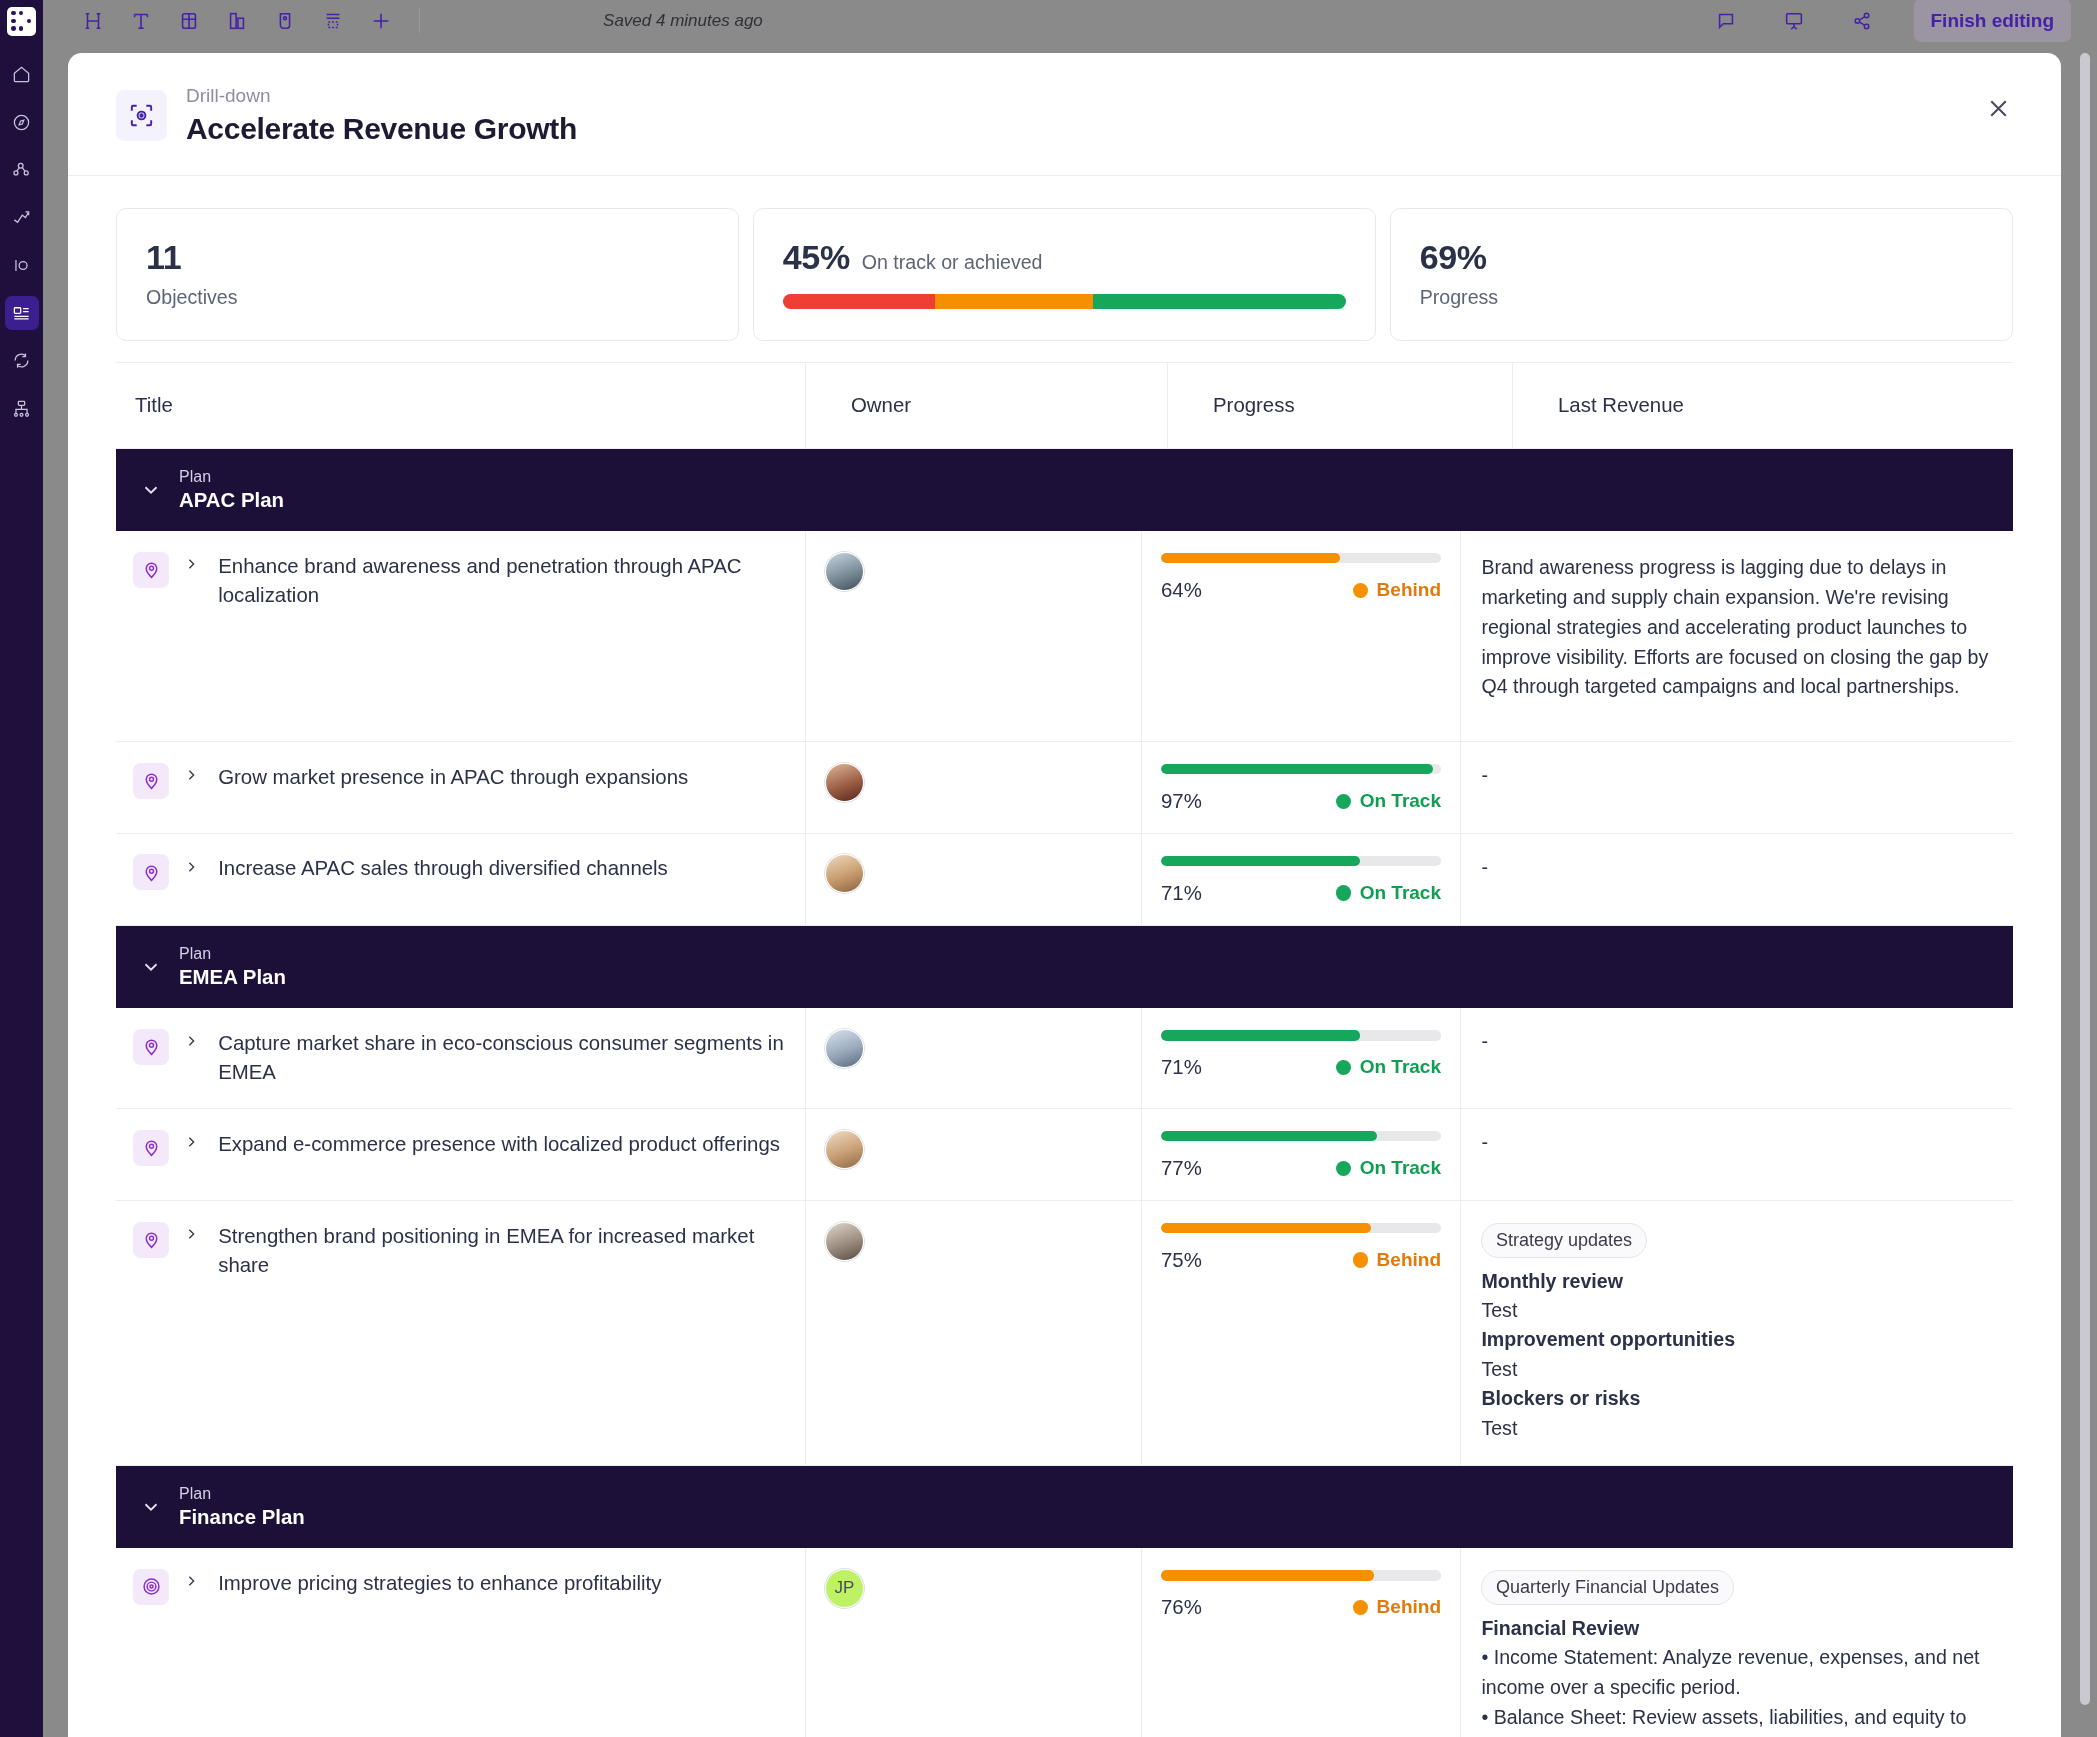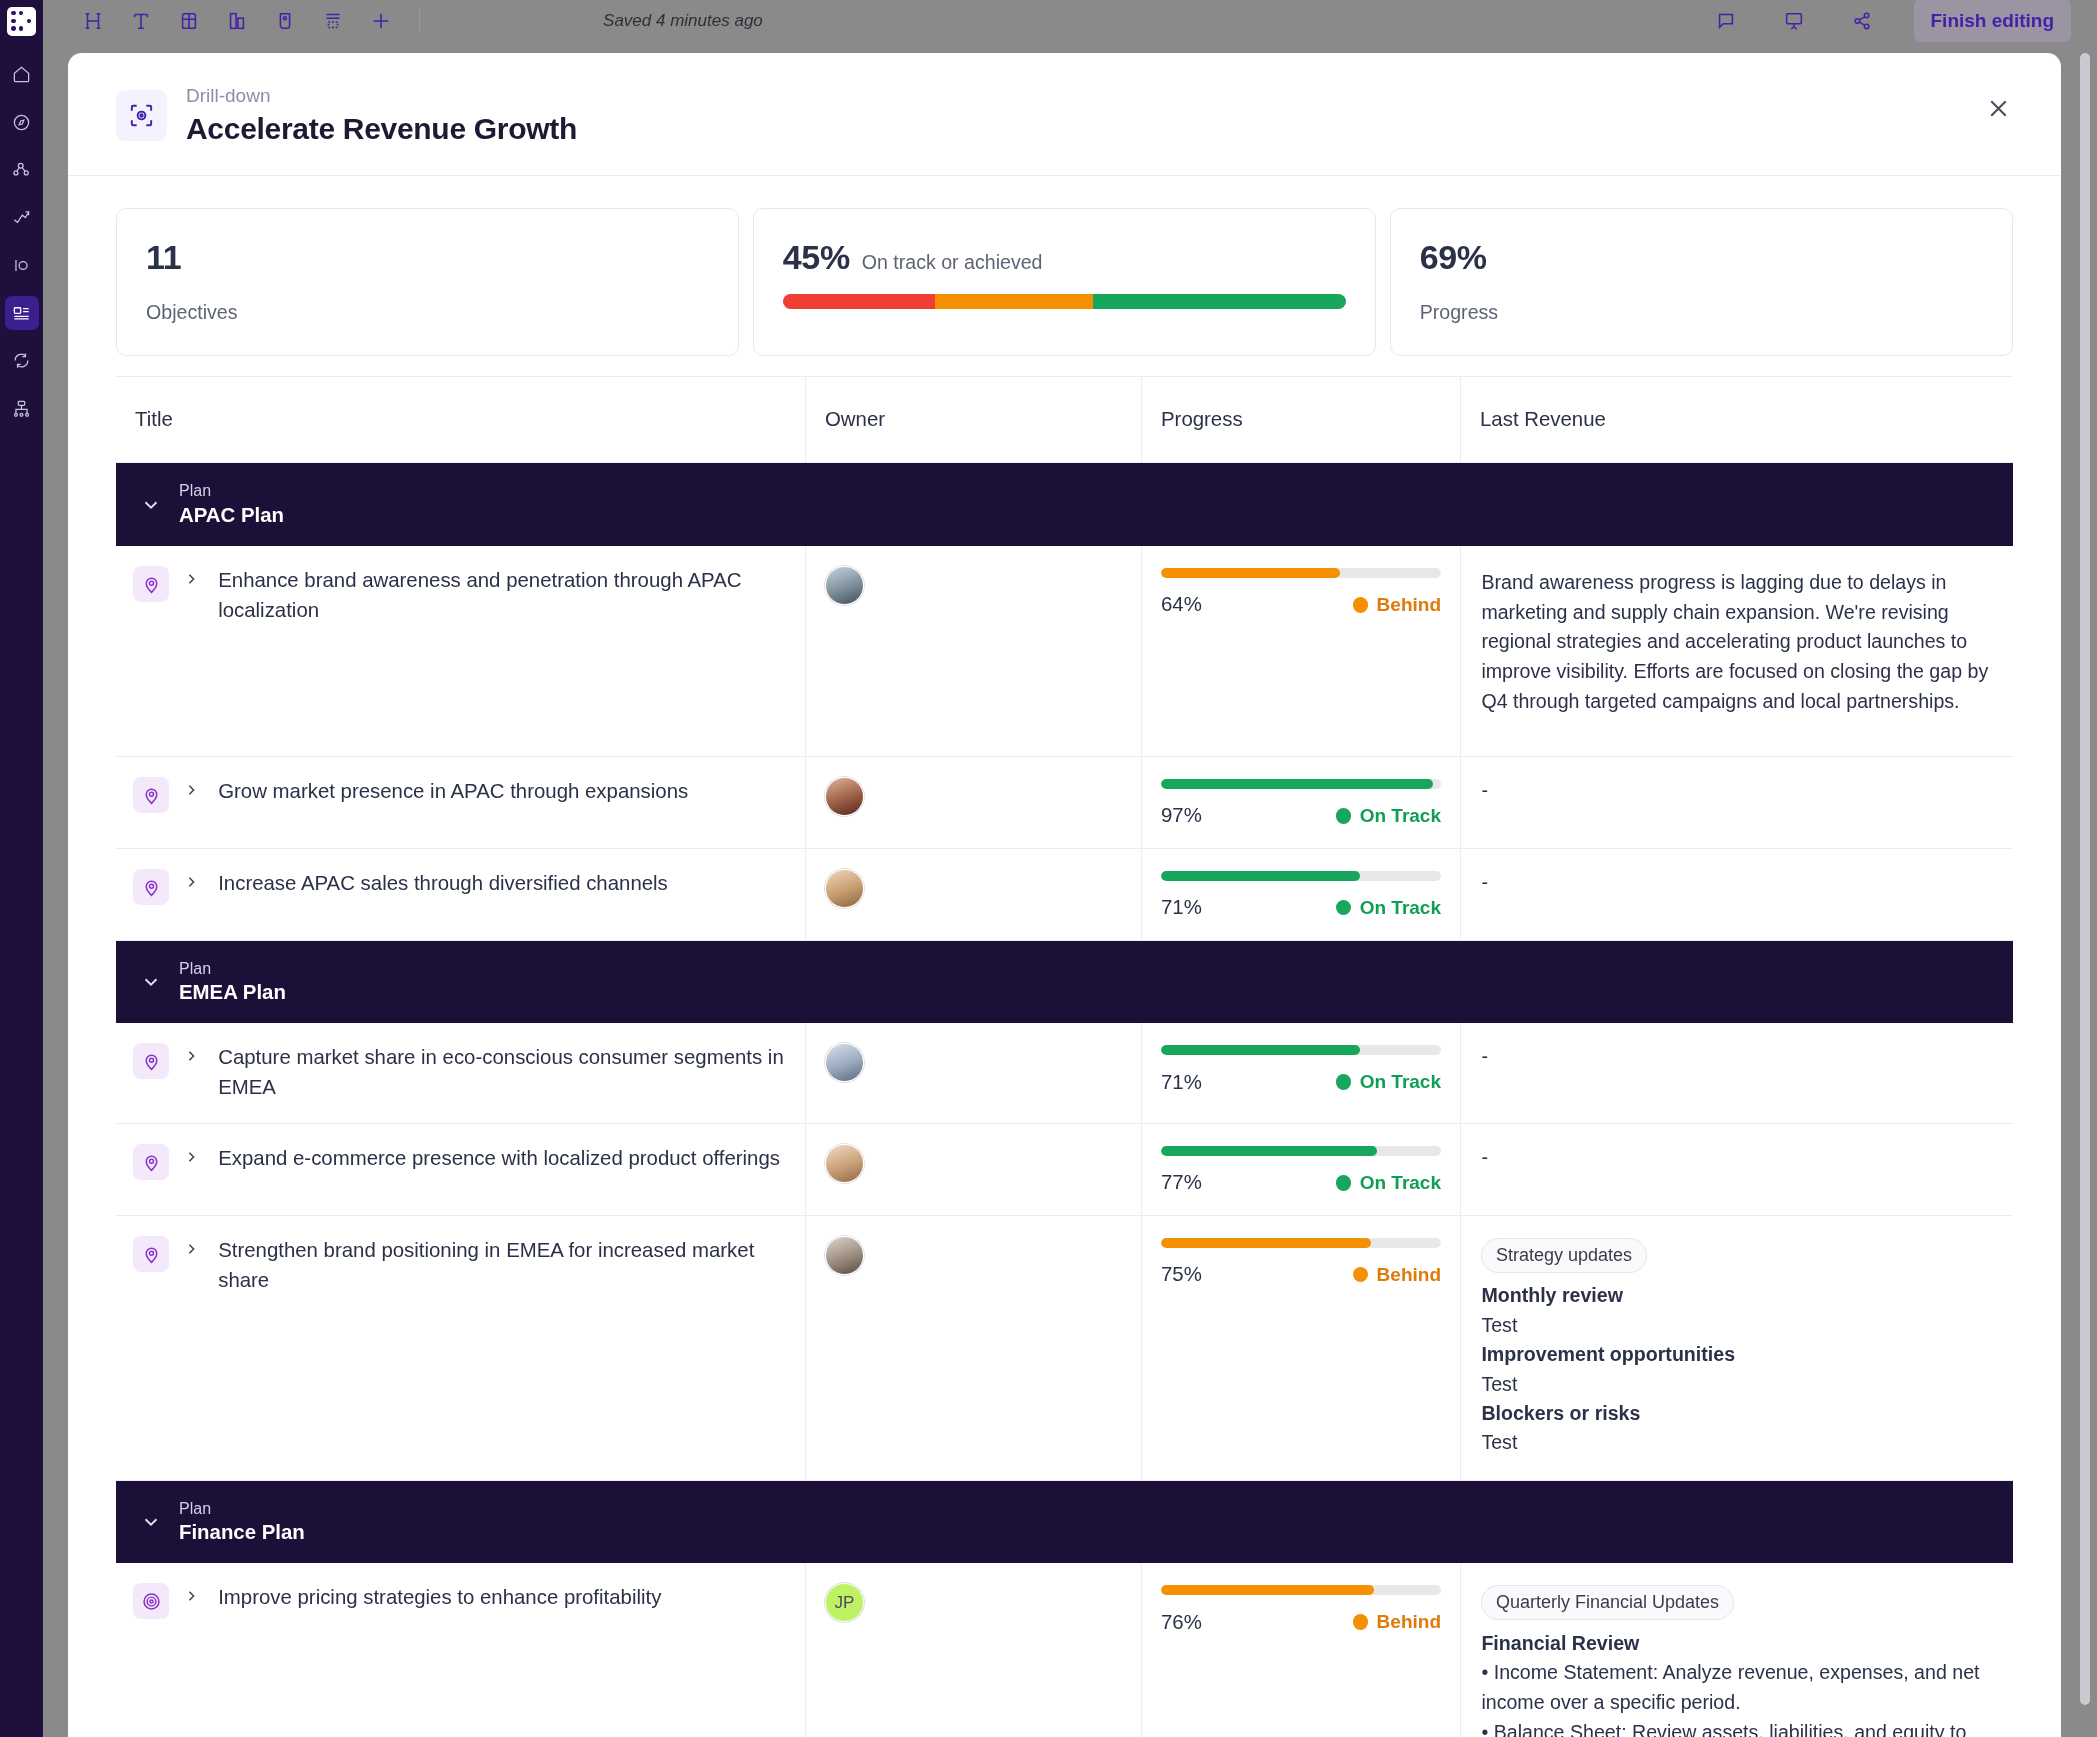--- a/index.html
+++ b/index.html
@@ -88,30 +88,30 @@
   #stats {
     display: flex; gap: 13.6px; padding: 32px 48px 20.4px 48px;
   }
   .stat-card {
     flex: 1; border: 0.9px solid #e7e7ee; border-radius: 10.2px;
     padding: 29px 29px 31px 29px; min-height: 126px;
   }
   .stat-top { display: flex; align-items: baseline; gap: 12px; }
   .stat-value { font-size: 34px; font-weight: bold; color: #2b3148; letter-spacing: -0.4px; }
   .stat-inline-label { font-size: 19.6px; color: #5e6478; }
-  .stat-label { font-size: 19.6px; color: #5e6478; margin-top: 24px; }
+  .stat-label { font-size: 19.6px; color: #5e6478; margin-top: 9px; }
   .seg-bar {
     display: flex; height: 15.3px; border-radius: 7.7px; overflow: hidden;
     background: #ececed; margin-top: 17px;
   }
   .seg-bar span { display: block; height: 100%; }
 
   
   #table { padding: 0 48px; }
-  .t-row { display: flex; border-bottom: 0.9px solid #ececf1; }
+  .t-row { display: flex; border-bottom: 0.9px solid #ececf1; gap: 26px; }
   #t-head { border-top: 0.9px solid #ececf1; border-bottom: 0.9px solid #ececf1; }
   #t-head .cell { padding: 31px 19px; font-size: 20.4px; color: #2b3148; }
   .cell { padding: 0; }
   .c-title  { width: 690px; border-right: 0.9px solid #ececf1; }
   .c-owner  { width: 336px; border-right: 0.9px solid #ececf1; }
   .c-prog   { width: 319px; border-right: 0.9px solid #ececf1; }
   .c-update { flex: 1; }
 
   .group-row {
     background: #1c1038; color: #ffffff;

